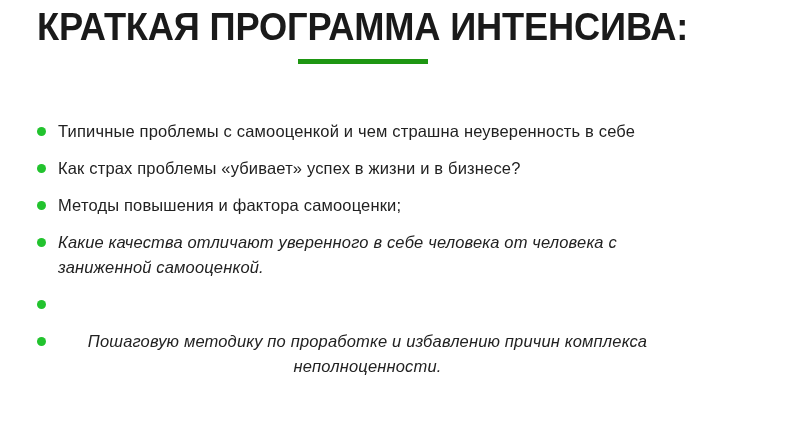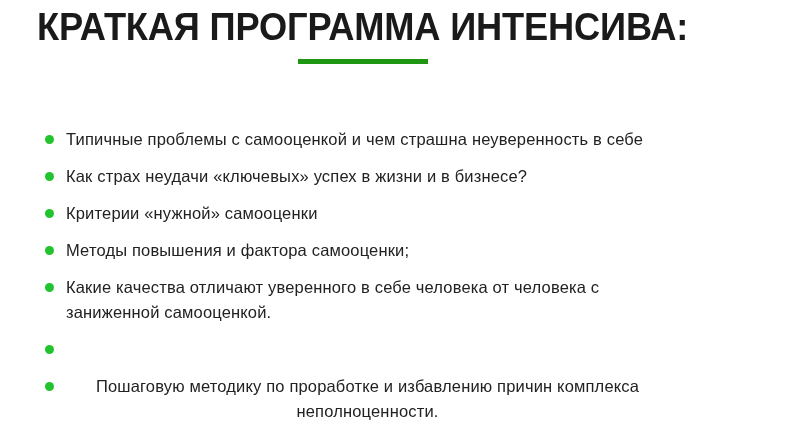--- a/index.html
+++ b/index.html
@@ -42,21 +42,21 @@
   .title-underline {
     width: 130px;
     height: 5px;
     background: #1e9612;
     margin: 11px auto 0 auto;
   }
 
   
   .program-list {
     list-style: none;
-    margin: 16px;
+    margin: 8px;
     padding: 0;
     position: absolute;
     top: 111px;
     left: 0;
     right: 0;
   }
   .program-item {
     position: relative;
     padding-left: 50px;
     padding-right: 40px;
@@ -81,20 +81,21 @@
     display: block;
     font-family: "Liberation Sans", "DejaVu Sans", sans-serif;
     font-size: 16.5px;
     line-height: 25px;
     color: #222222;
     font-weight: normal;
     letter-spacing: 0.01em;
   }
   .item-wrap-2 .item-text {
     max-width: 700px;
+    font-style: italic;
   }
 </style>
 </head>
 <body>
 
 <div class="page">
 
   <div class="header">
     <h1 class="page-title">КРАТКАЯ ПРОГРАММА ИНТЕНСИВА:</h1>
     <div class="title-underline"></div>
@@ -102,27 +103,23 @@
 
   <ul class="program-list">
 
     <li class="program-item">
       <span class="bullet-dot"></span>
       <span class="item-text">Типичные проблемы с самооценкой и чем страшна неуверенность в себе</span>
     </li>
 
     <li class="program-item">
       <span class="bullet-dot"></span>
-      <span class="item-text">Как страх неудачи «ключевых» успех в жизни и в бизнесе?</span>
+      <span class="item-text">Как страх проблемы «убивает» успех в жизни и в бизнесе?</span>
     </li>
 
-    <li class="program-item">
-      <span class="bullet-dot"></span>
-      <span class="item-text">Критерии «нужной» самооценки</span>
-    </li>
 
     <li class="program-item">
       <span class="bullet-dot"></span>
       <span class="item-text">Методы повышения и фактора самооценки;</span>
     </li>
 
     <li class="program-item item-wrap-2">
       <span class="bullet-dot"></span>
       <span class="item-text">Какие качества отличают уверенного в себе человека от человека с заниженной самооценкой.</span>
     </li>

